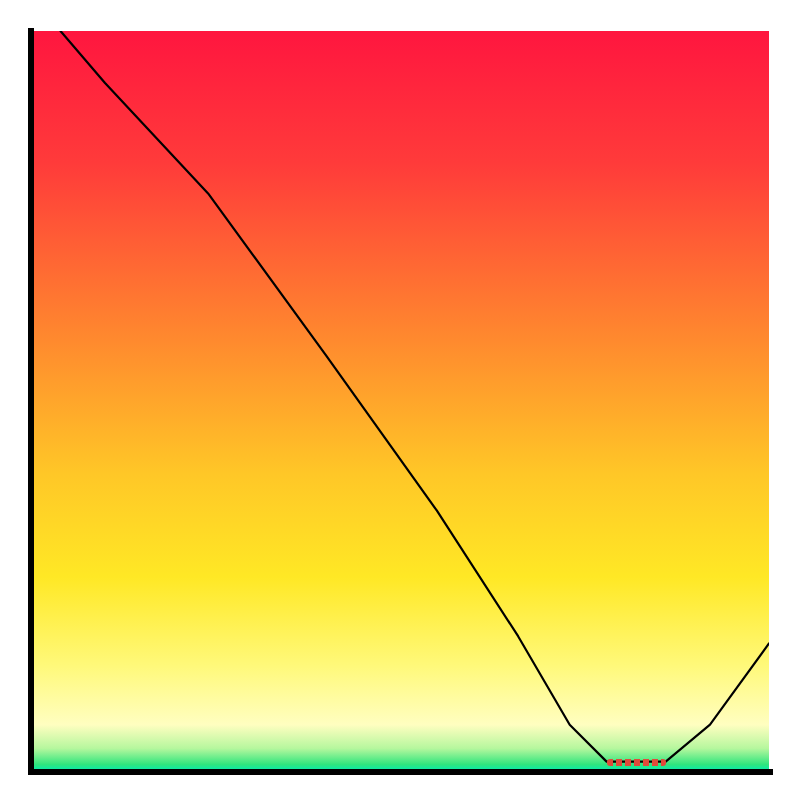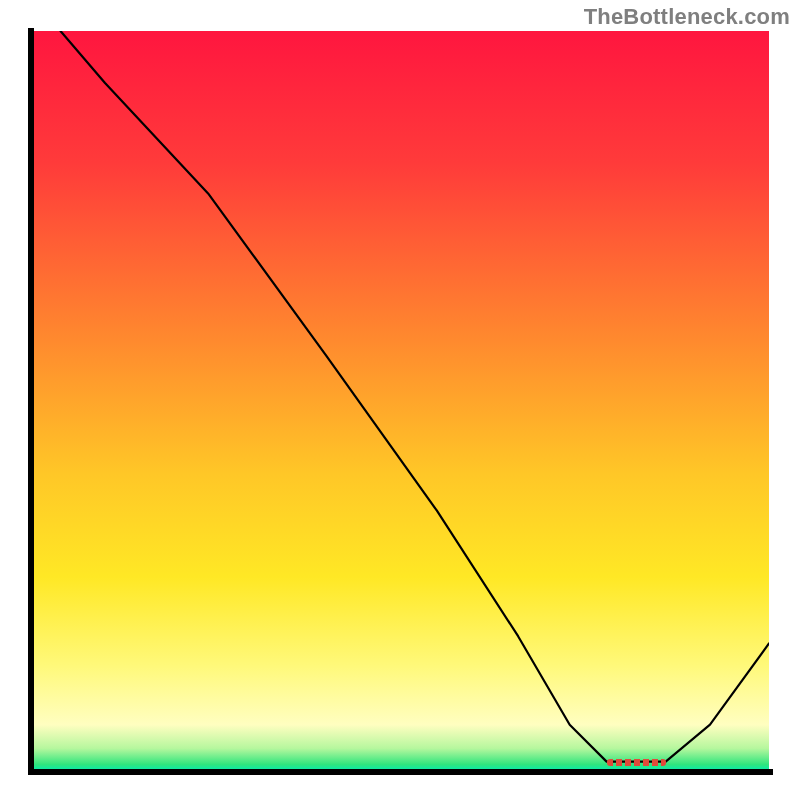--- a/index.html
+++ b/index.html
@@ -87,21 +87,20 @@
       transparent 6px,
       transparent 9px
     );
     border-radius: 3px;
   }
 </style>
 </head>
 <body>
 <div class="wrap">
 
-  <div class="watermark">TheBottleneck.com</div>
 
   <div class="plot"></div>
 
   <div class="axis axis-left"></div>
   <div class="axis axis-bottom"></div>
 
   <svg class="curve" viewBox="0 0 738 738" preserveAspectRatio="none">
     <path id="curvePath" fill="none" stroke="#000" stroke-width="2.2" stroke-linejoin="round" stroke-linecap="round" d="M29.5 0.0 L73.8 51.7 L177.1 162.4 L295.2 324.7 L405.9 479.7 L487.1 605.2 L538.7 693.7 L575.6 730.6 L634.7 730.6 L679.0 693.7 L738.0 612.5"></path>
   </svg>
 

